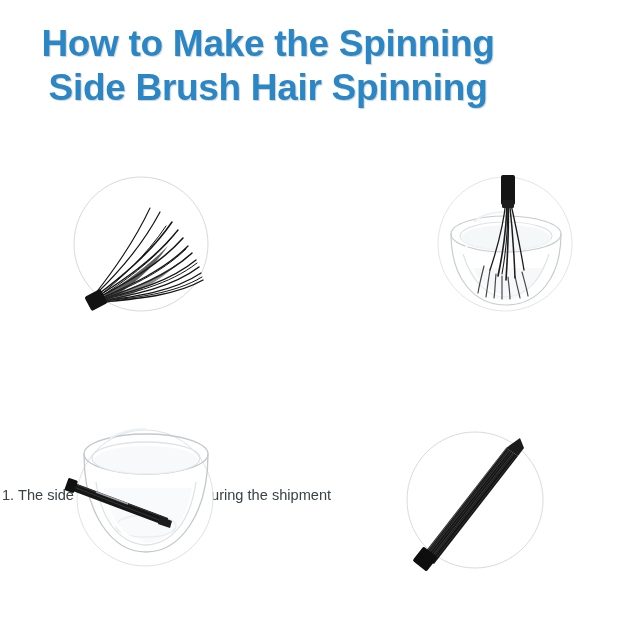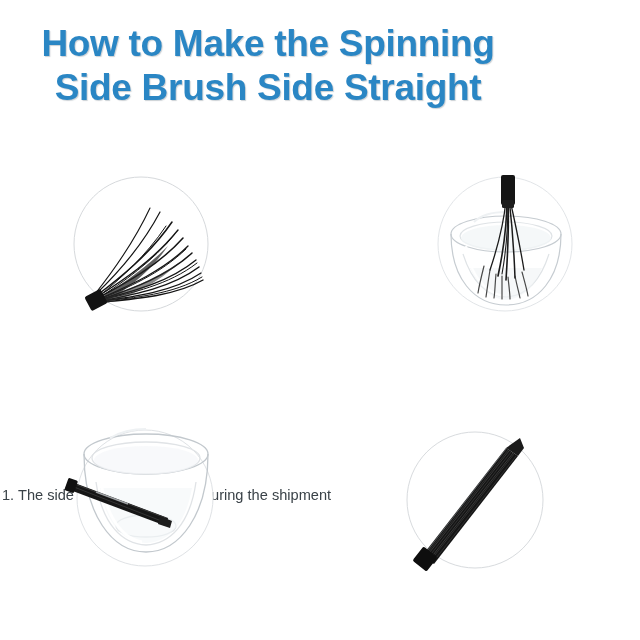--- a/index.html
+++ b/index.html
@@ -70,21 +70,21 @@
 
   svg { display: block; overflow: visible; }
 </style>
 </head>
 <body>
 
 <div id="page">
 
   <div class="title-block">
     <span class="title-line">How to Make the Spinning</span>
-    <span class="title-line">Side Brush Side Straight</span>
+    <span class="title-line">Side Brush Hair Spinning</span>
   </div>
 
   <div class="panel panel-1">
     <div class="photo">
       <svg width="320" height="212" viewBox="0 0 320 212">
 
         <circle cx="141" cy="94" r="67" fill="#ffffff" stroke="#d6d9dc" stroke-width="1"></circle>
         <g stroke="#141414" fill="none" stroke-linecap="round">
 
           <path d="M96 146 C120 128 150 104 172 72" stroke-width="1.5"></path>

